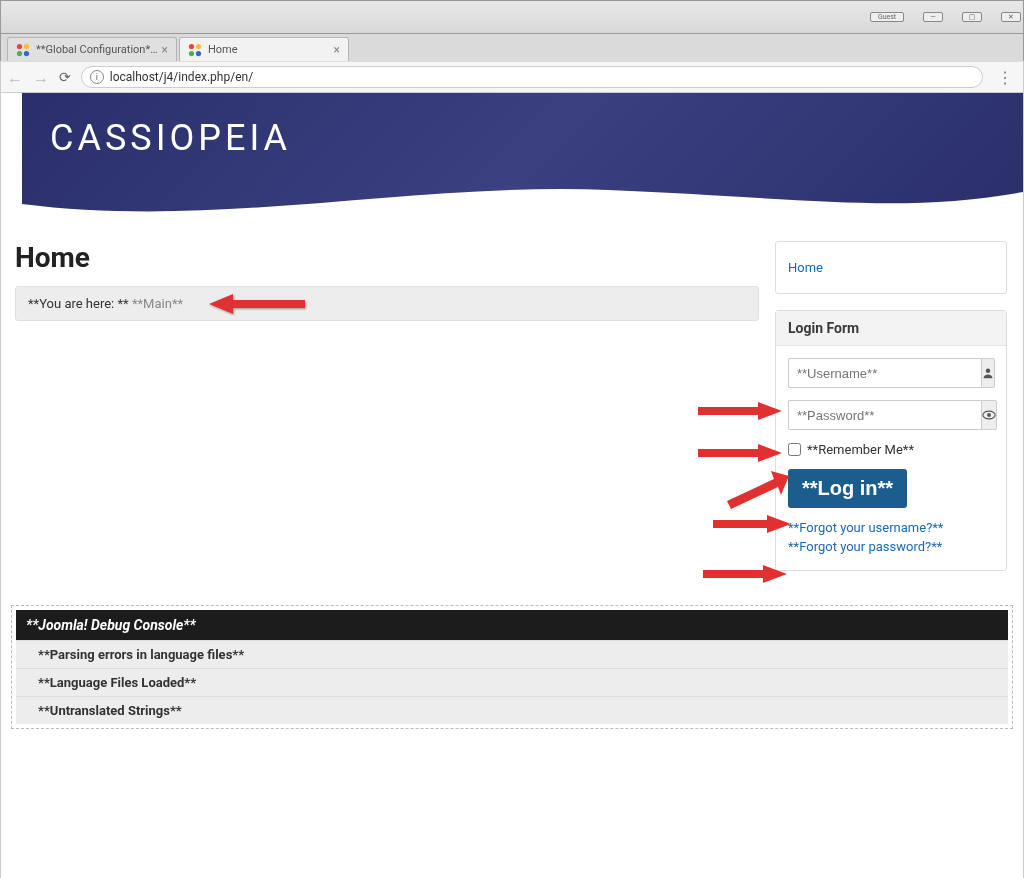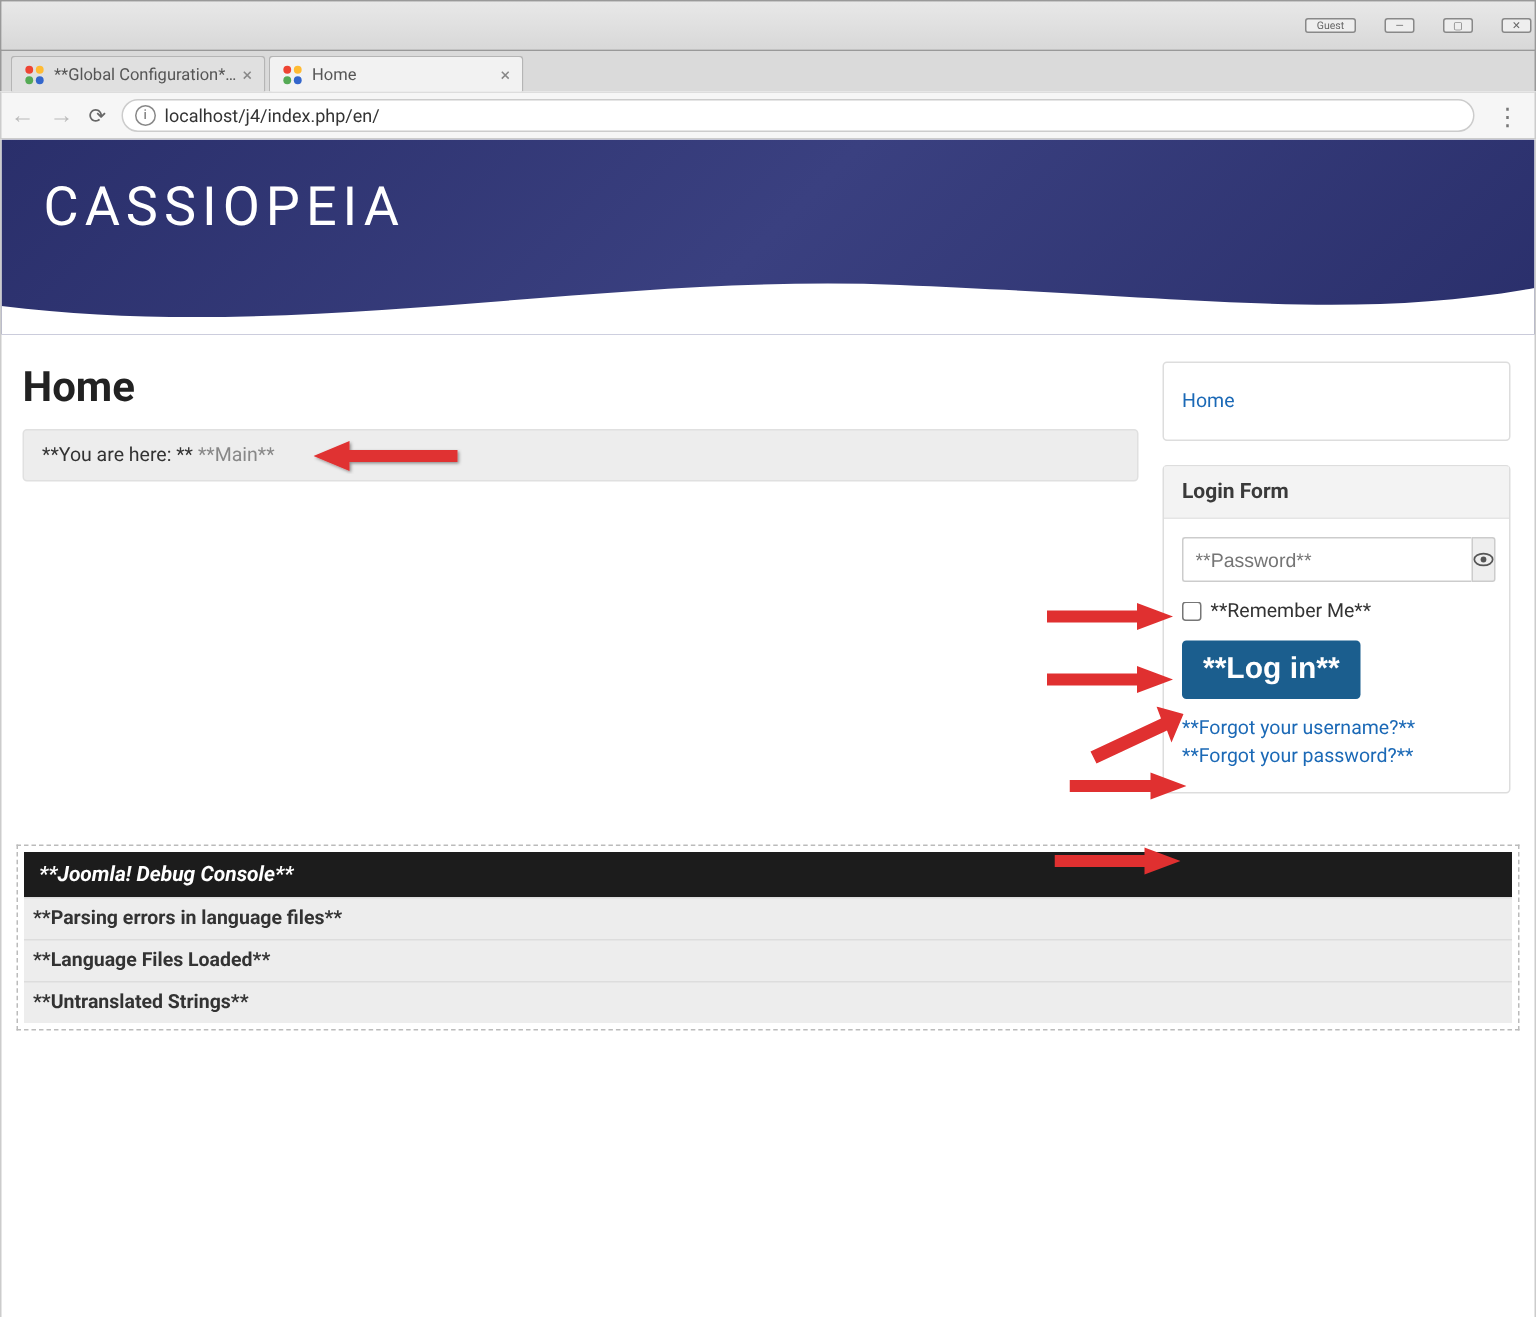--- a/index.html
+++ b/index.html
@@ -113,20 +113,21 @@
     height: 804px;
     overflow: hidden;
     background: #fff;
   }
   
   .hero {
     height: 130px;
     background: linear-gradient(135deg,#2a2f6b 0%,#3a4080 50%,#2a2f6b 100%);
     position: relative;
     overflow: hidden;
+    margin-left: 21px;
   }
   .hero .brand {
     color: #fff;
     font-size: 36px;
     letter-spacing: 4px;
     font-weight: 400;
     position: absolute;
     left: 28px;
     top: 24px;
   }
@@ -242,21 +243,21 @@
     background: #1c1c1c;
     color: #fff;
     font-weight: 700;
     font-style: italic;
     padding: 7px 10px;
     font-size: 14px;
   }
   .debug-row {
     background: #ededed;
     border-top: 1px solid #ddd;
-    padding: 6px 6px;
+    padding: 6px 22px;
     font-size: 13px;
     font-weight: 700;
     color: #333;
   }
   
   .arrow {
     position: absolute;
     pointer-events: none;
   }
 </style>
@@ -326,20 +327,29 @@
 
       <div class="card">
         <div class="card-body">
           <a href="#" class="menu-link">Home</a>
         </div>
       </div>
 
       <div class="card">
         <div class="card-header">Login Form</div>
         <div class="card-body">
+          <div class="input-row">
+            <input type="text" placeholder="**Username**" style="">
+            <div class="input-addon">
+              <svg width="12" height="12" viewBox="0 0 16 16">
+                  <circle cx="8" cy="5" r="3" fill="#555"></circle>
+                  <path d="M2 15c0-3 3-5 6-5s6 2 6 5" fill="#555"></path>
+                </svg>
+            </div>
+          </div>
           <div class="input-row">
             <input type="password" placeholder="**Password**" style="">
             <div class="input-addon">
               <svg width="14" height="10" viewBox="0 0 16 10">
                   <ellipse cx="8" cy="5" rx="7" ry="4.5" fill="none" stroke="#555" stroke-width="1.3"></ellipse>
                   <circle cx="8" cy="5" r="2.2" fill="#555"></circle>
                 </svg>
             </div>
           </div>
           <label class="remember-row">

